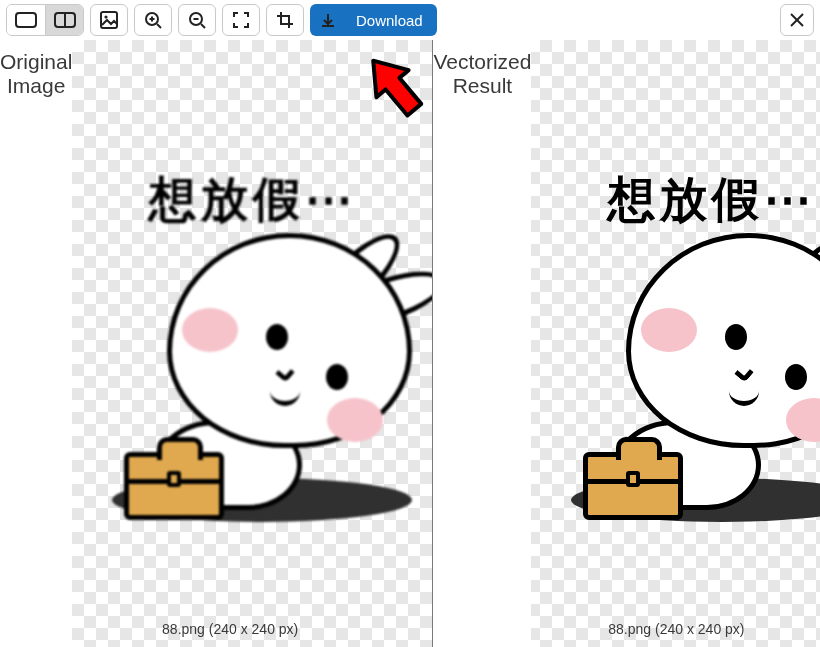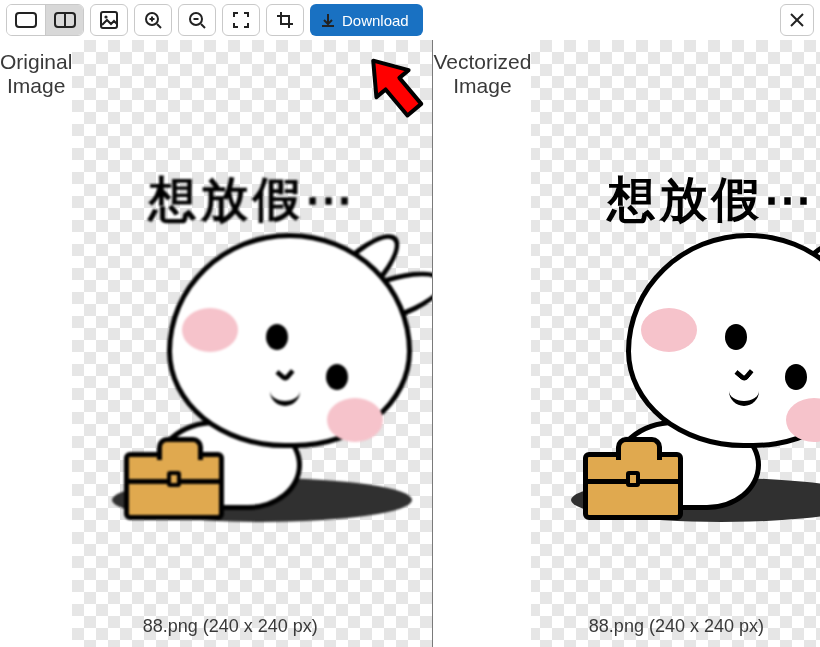--- a/index.html
+++ b/index.html
@@ -50,21 +50,21 @@
 
   .download-btn {
     height: 32px;
     background: #1971c2;
     color: #fff;
     border: none;
     border-radius: 6px;
     padding: 0 14px 0 10px;
     display: flex;
     align-items: center;
-    gap: 6px;
+    gap: 20px;
     font-size: 15px;
     cursor: pointer;
   }
   .download-btn svg { stroke: #fff; }
 
   .close-btn {
     margin-left: auto;
     width: 34px;
     height: 32px;
     border: 1px solid #c9c9c9;
@@ -104,21 +104,21 @@
     color: #3a3a3a;
     padding: 10px 0 8px;
     background: #fff;
   }
 
   .panel-caption {
     position: absolute;
     bottom: 10px;
     left: 0; right: 0;
     text-align: center;
-    font-size: 18px;
+    font-size: 14px;
     color: #3a3a3a;
     padding-left: 28px;
   }
 
   .canvas {
     flex: 1;
     display: flex;
     align-items: center;
     justify-content: center;
     position: relative;
@@ -395,21 +395,21 @@
             <div class="mouth"></div>
           <div class="briefcase">
               <div class="clasp"></div>
             </div>
         </div>
       </div>
       <div class="panel-caption">88.png (240 x 240 px)</div>
     </div>
 
     <div class="panel">
-      <div class="panel-title">Vectorized Image</div>
+      <div class="panel-title">Vectorized Result</div>
       <div class="canvas">
         <div class="art">
           <div class="cjk-text">想放假⋯</div>
           <div class="shadow"></div>
           <div class="ear1"></div>
             <div class="ear2"></div>
           <div class="body-blob"></div>
           <div class="arm"></div>
           <div class="head"></div>
           <div class="cheek-l"></div>

